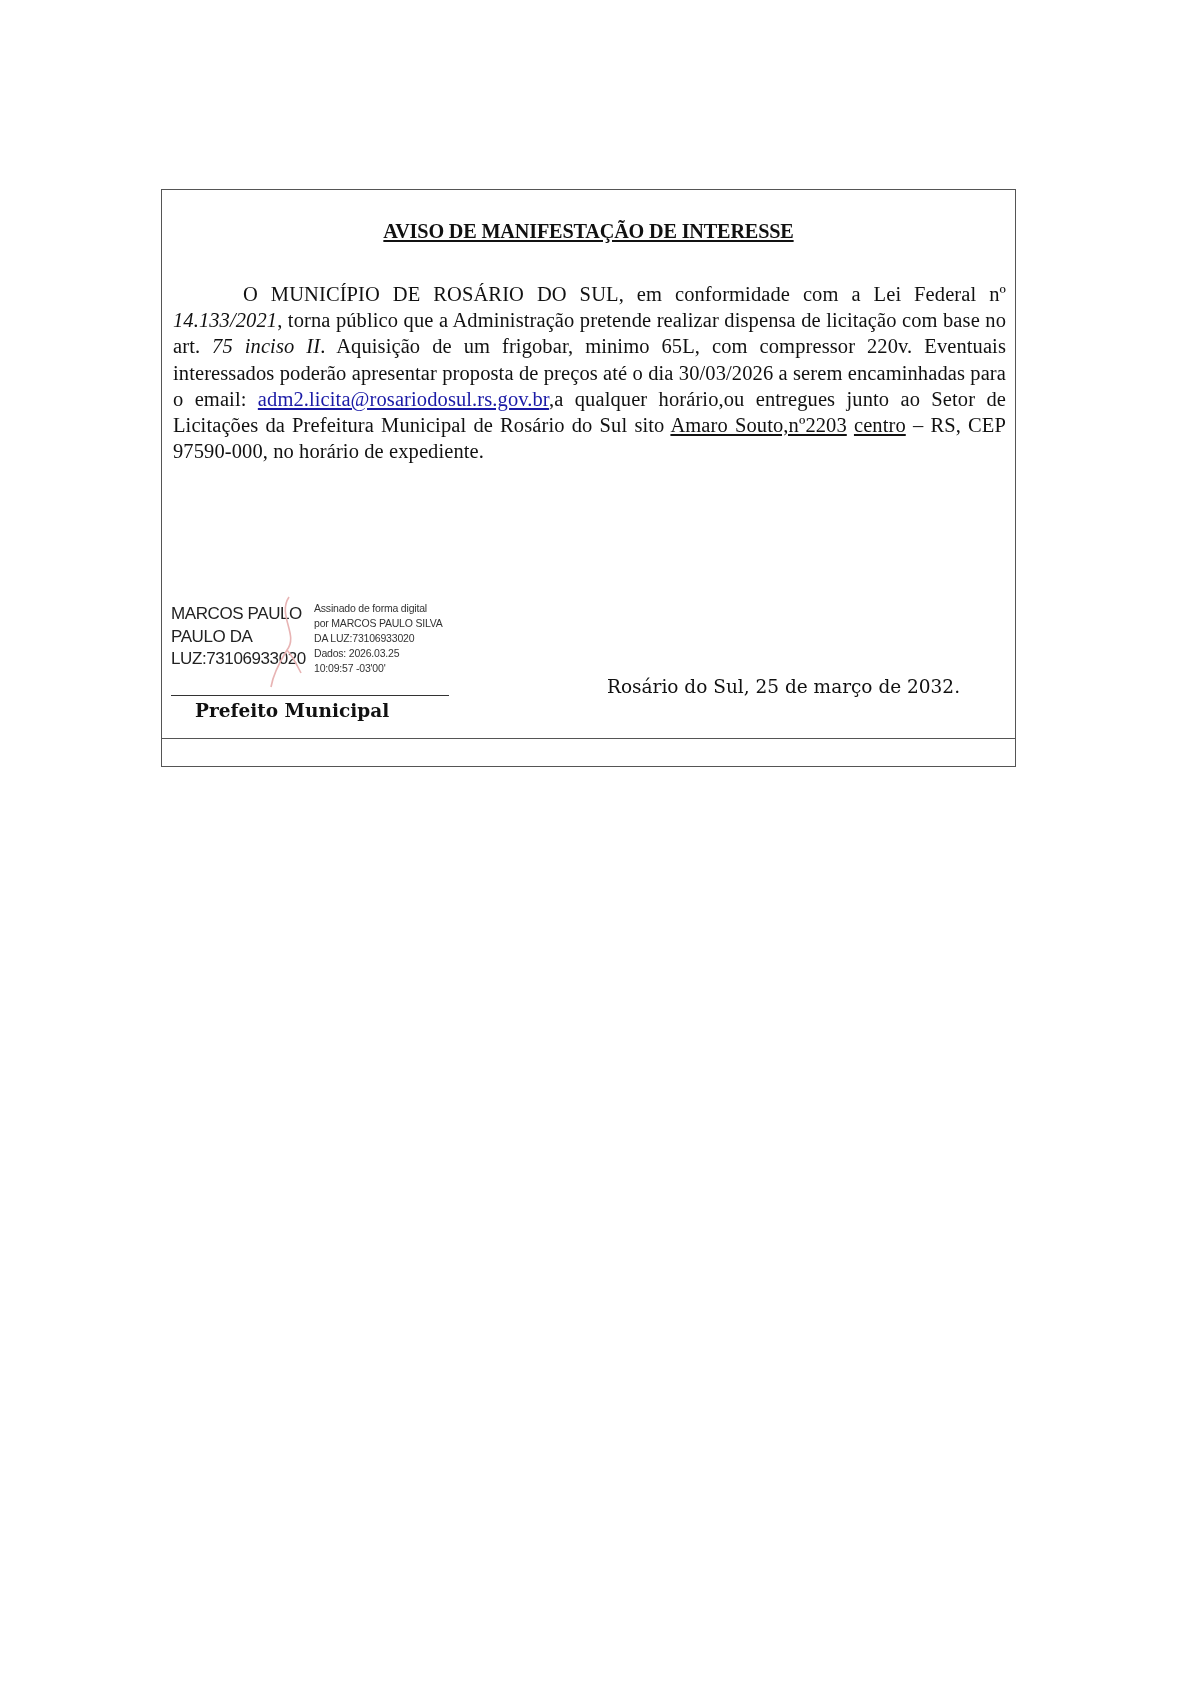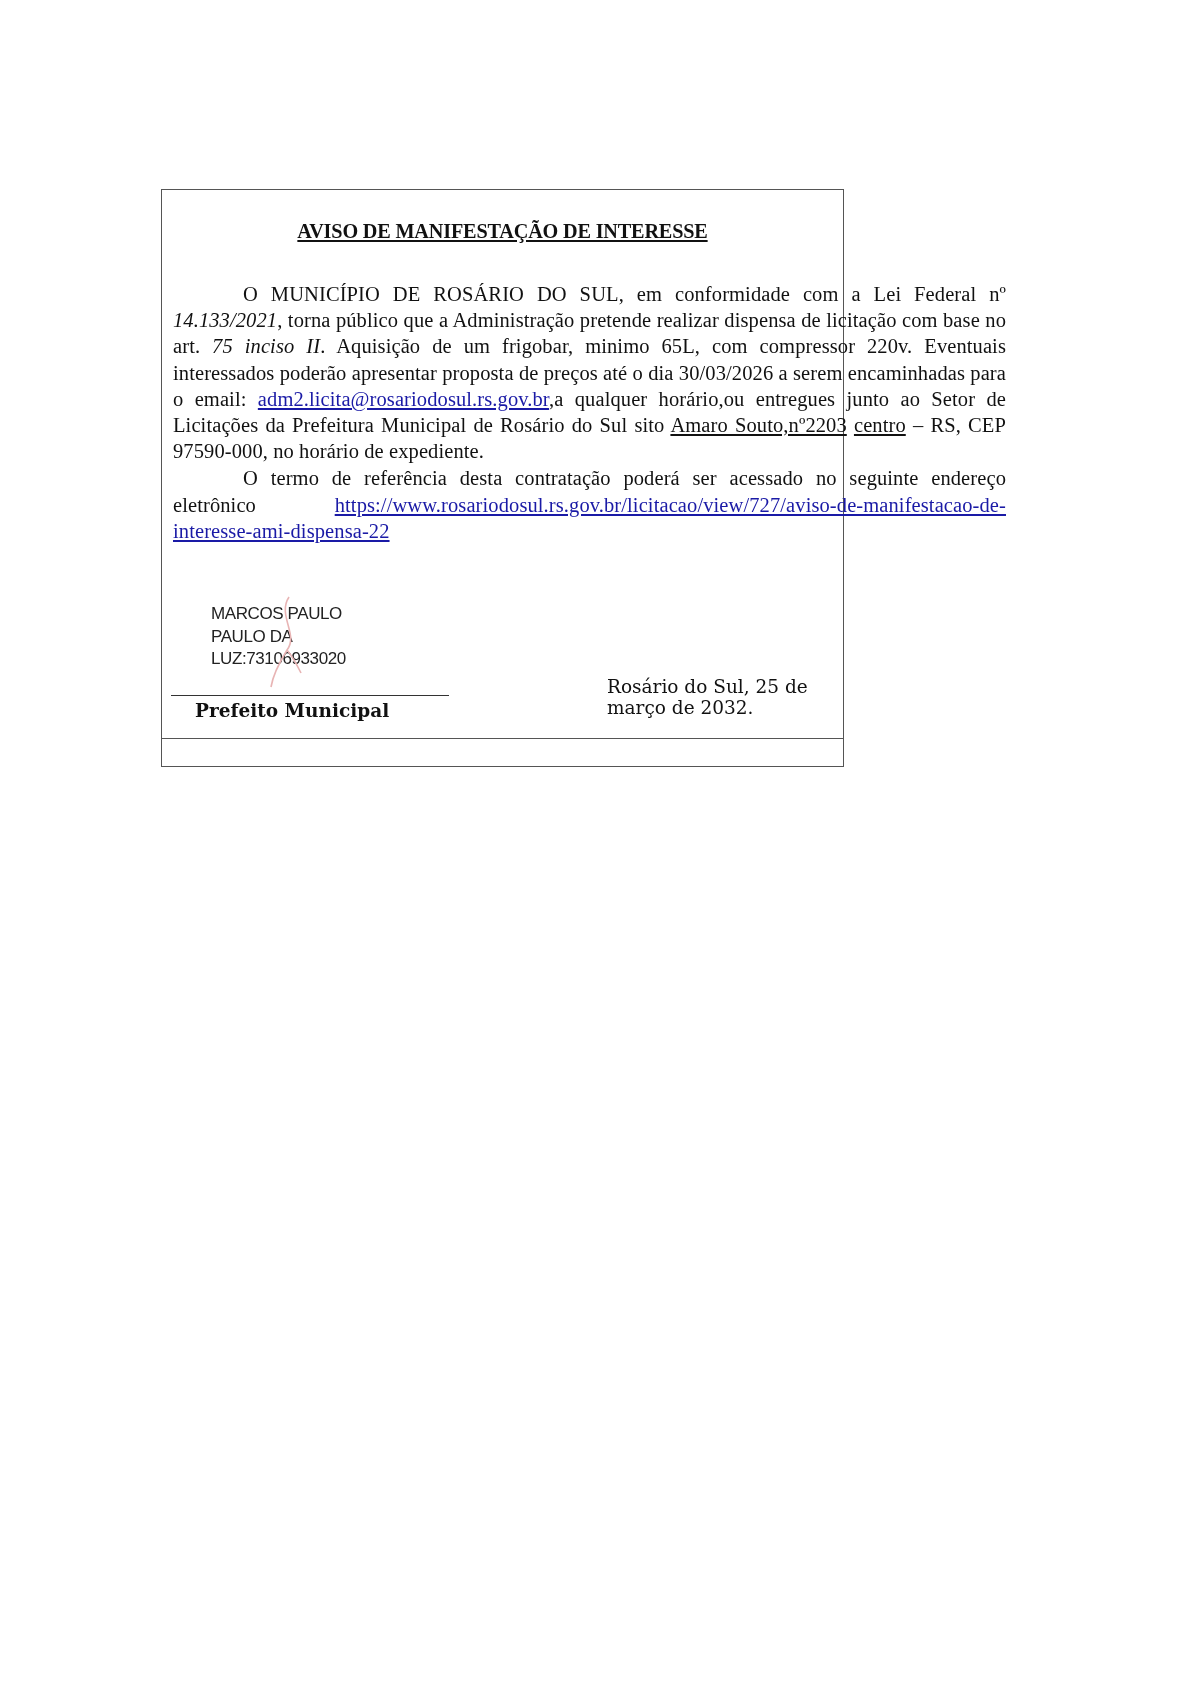--- a/index.html
+++ b/index.html
@@ -2,21 +2,21 @@
 <html><head>
   <meta charset="utf-8">
   <style>
     html, body { margin: 0; padding: 0; }
     body {
       width: 1200px; height: 1697px; background: #ffffff; position: relative;
       font-family: "DejaVu Serif", "Liberation Serif", serif; color: #111;
       overflow: hidden;
     }
     .box {
-      position: absolute; left: 161px; top: 189px; width: 683px; height: 578px;
+      position: absolute; left: 161px; top: 189px; width: 855px; height: 578px;
       border: 1.5px solid #555; box-sizing: border-box;
     }
     .divider {
       position: absolute; left: 0; right: 0; top: 548px; height: 0;
       border-top: 1.5px solid #555;
     }
     .title {
       position: absolute; left: 0; right: 0; top: 28px; text-align: center;
       font-family: "Liberation Serif", serif; font-weight: bold; font-size: 22px;
       text-decoration: underline; letter-spacing: -0.2px; transform: scaleX(0.92);
@@ -26,21 +26,21 @@
       font-family: "Liberation Serif", serif; font-size: 20.5px; line-height: 26.2px;
       text-align: justify; letter-spacing: 0.1px;
     }
     .body-text p { margin: 1px; text-indent: 70px; }
     .body-text i { font-style: italic; }
     .link { color: #1a1aa6; text-decoration: underline; }
     .u { text-decoration: underline; }
     .sig-block { position: absolute; left: 9px; top: 405px; width: 290px; height: 120px; }
     .sig-name {
       position: absolute; left: 0; top: 8px; font-family: "Liberation Sans", sans-serif;
-      font-size: 17px; line-height: 22.5px; color: #222; letter-spacing: -0.4px; margin-left: 40px;
+      font-size: 17px; line-height: 22.5px; color: #222; letter-spacing: -0.4px;
     }
     .sig-mark {
       position: absolute; left: 96px; top: 0; width: 40px; height: 95px;
     }
     .sig-details {
       position: absolute; left: 143px; top: 6px; font-family: "Liberation Sans", sans-serif;
       font-size: 10.5px; line-height: 15px; color: #333; letter-spacing: -0.2px;
     }
     .sig-line {
       position: absolute; left: 0; top: 100px; width: 278px; border-top: 1.2px solid #333;
@@ -55,32 +55,38 @@
     }
   </style>
 </head>
 <body>
 
 <div class="box">
   <div class="title">AVISO DE MANIFESTAÇÃO DE INTERESSE</div>
 
   <div class="body-text">
     <p><span>O MUNICÍPIO DE ROSÁRIO DO SUL, em conformidade com a Lei Federal nº </span><i>14.133/2021</i><span>, torna público que a Administração pretende realizar dispensa de licitação com base no art. </span><i>75 inciso II</i><span>. Aquisição de um frigobar, minimo 65L, com compressor 220v. Eventuais interessados poderão apresentar proposta de preços até o dia 30/03/2026  a serem encaminhadas para o email:  </span><a class="link">adm2.licita@rosariodosul.rs.gov.br</a><span>,a qualquer horário,ou entregues junto ao Setor de Licitações da Prefeitura Municipal de Rosário do Sul sito </span><span class="u">Amaro Souto,nº2203</span><span> </span><span class="u">centro</span><span> – RS, CEP 97590-000, no horário de expediente.</span></p>
-    <p><span>O termo de referência desta contratação poderá ser acessado no seguinte endereço eletrônico </span><a class="link">https://www.rosariodosul.rs.gov.br/licitacao/view/727/aviso-de-manifestacao-de-interesse-ami-dispensa-22</a></p>
   </div>
 
   <div class="sig-block">
     <div class="sig-name">
       <div>MARCOS PAULO</div>
       <div>PAULO DA</div>
       <div>LUZ:73106933020</div>
     </div>
     <svg class="sig-mark" viewBox="0 0 40 95">
       <path d="M22 2 C10 20, 32 40, 20 55 C12 68, 6 80, 4 92 M20 55 C26 62, 30 70, 34 78" fill="none" stroke="#e8b4b4" stroke-width="1.6"></path>
     </svg>
+    <div class="sig-details">
+      <div>Assinado de forma digital</div>
+      <div>por MARCOS PAULO SILVA</div>
+      <div>DA LUZ:73106933020</div>
+      <div>Dados: 2026.03.25</div>
+      <div>10:09:57 -03'00'</div>
+    </div>
     <div class="sig-line"></div>
     <div class="sig-role">Prefeito Municipal</div>
   </div>
 
   <div class="place-date">Rosário do Sul, 25 de março de 2032.</div>
 
   <div class="divider"></div>
 </div>
 
 </body></html>

